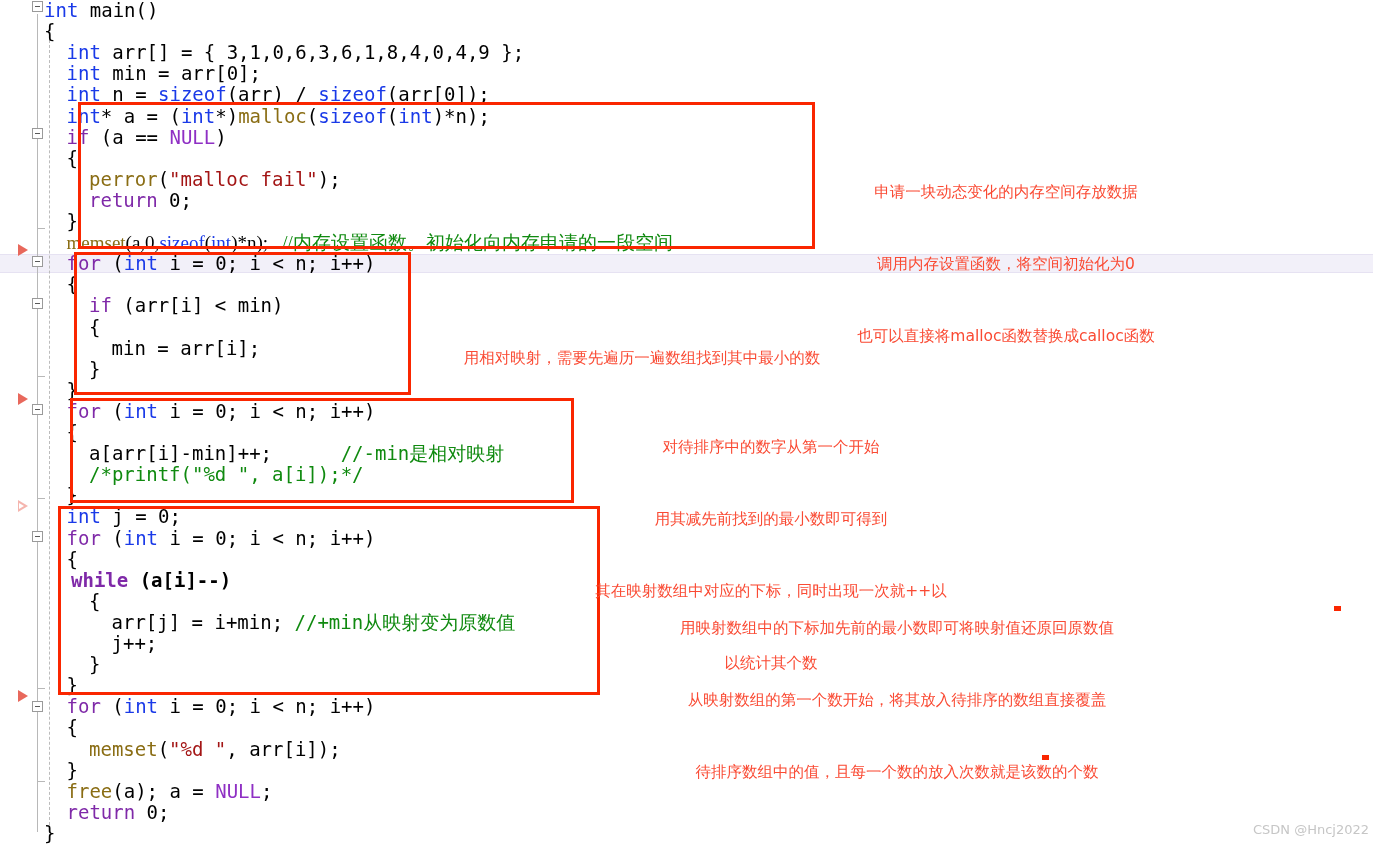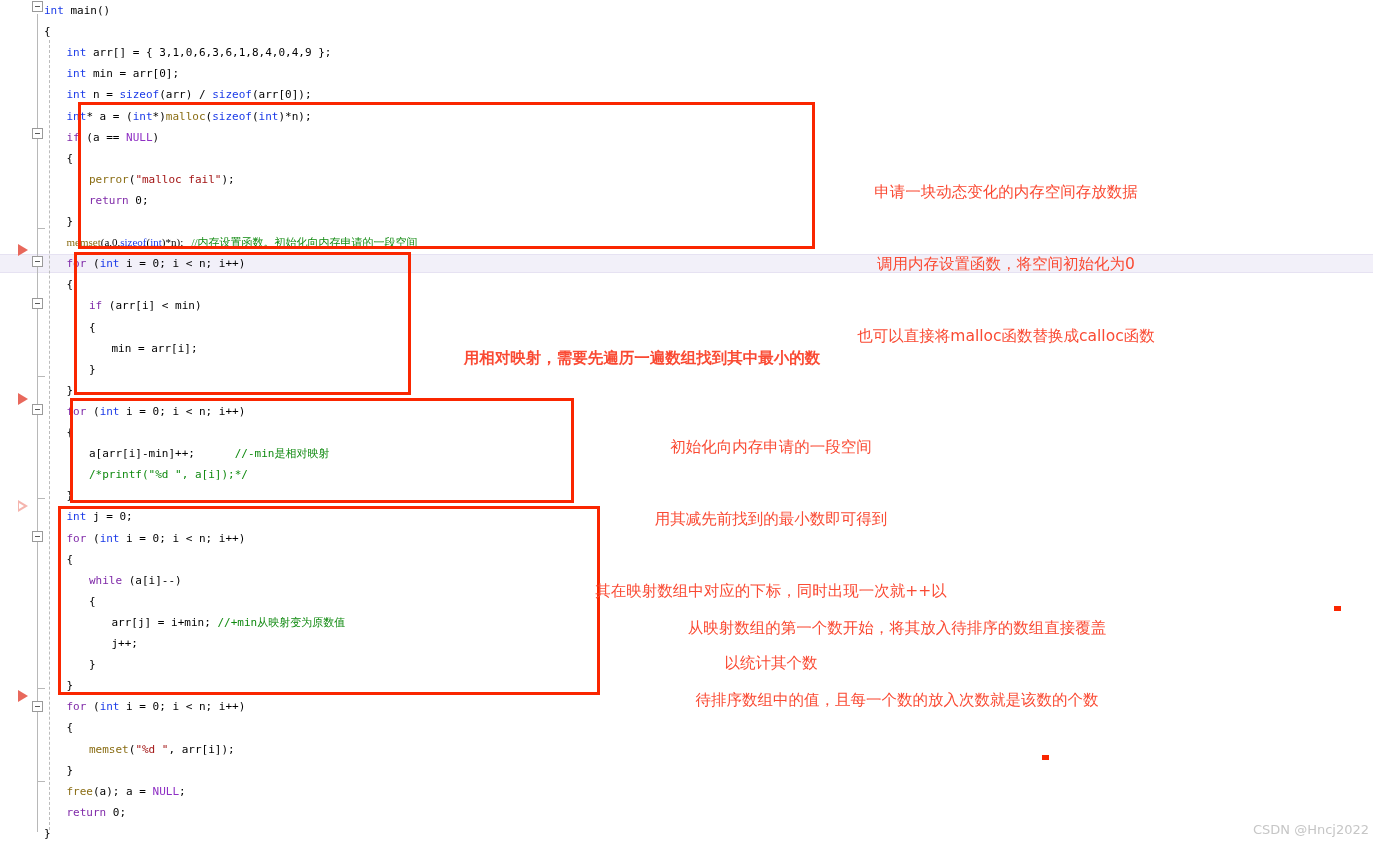--- a/index.html
+++ b/index.html
@@ -88,21 +88,21 @@
     border-top: 3px solid transparent;
     border-bottom: 3px solid transparent;
     border-left: 5px solid #ffffff;
   }
 
   
   .code-line {
     position: absolute;
     white-space: pre;
     font-family: "DejaVu Sans Mono", "Liberation Mono", monospace;
-    font-size: 11px;
+    font-size: 19px;
     line-height: 21px;
     color: #000000;
     letter-spacing: 0px;
   }
   .kw   { color: #7f29a8; }   
   .type { color: #1a3ae8; }   
   .fn   { color: #8a6d14; text-align: center; }   
   .str  { color: #a31515; }   
   .mac  { color: #8f30c4; }   
   .cmt  { color: #108a10; }   
@@ -193,21 +193,21 @@
       <div class="code-line" style="top: 358.7px; left: 89px;"><span class="plain">}</span></div>
       <div class="code-line" style="top: 379.8px; left: 66.5px;"><span class="plain">}</span></div>
       <div class="code-line" style="top: 400.9px; left: 66.5px;"><span class="kw">for</span><span class="plain"> (</span><span class="type">int</span><span class="plain"> i = 0; i &lt; n; i++)</span></div>
       <div class="code-line" style="top: 422px; left: 66.5px;"><span class="plain">{</span></div>
       <div class="code-line" style="top: 443.1px; left: 89px; text-align: right;"><span class="plain">a[arr[i]-min]++;      </span><span class="cmt">//-min是相对映射</span></div>
       <div class="code-line" style="top: 464.2px; left: 89px;"><span class="cmt">/*printf("%d ", a[i]);*/</span></div>
       <div class="code-line" style="top: 485.3px; left: 66.5px;"><span class="plain">}</span></div>
       <div class="code-line" style="top: 506.4px; left: 66.5px;"><span class="type">int</span><span class="plain"> j = 0;</span></div>
       <div class="code-line" style="top: 527.5px; left: 66.5px;"><span class="kw">for</span><span class="plain"> (</span><span class="type">int</span><span class="plain"> i = 0; i &lt; n; i++)</span></div>
       <div class="code-line" style="top: 548.6px; left: 66.5px;"><span class="plain">{</span></div>
-      <div class="code-line" style="top: 569.7px; left: 89px;"><span class="kw">while</span><span class="plain"> (a[i]--)</span></div>
+      <div class="code-line" style="top: 569.7px; left: 71px; font-weight: bold;"><span class="kw">while</span><span class="plain"> (a[i]--)</span></div>
       <div class="code-line" style="top: 590.8px; left: 89px;"><span class="plain">{</span></div>
       <div class="code-line" style="top: 611.9px; left: 111.5px;"><span class="plain">arr[j] = i+min; </span><span class="cmt">//+min从映射变为原数值</span></div>
       <div class="code-line" style="top: 633px; left: 111.5px;"><span class="plain">j++;</span></div>
       <div class="code-line" style="top: 654.1px; left: 89px;"><span class="plain">}</span></div>
       <div class="code-line" style="top: 675.2px; left: 66.5px;"><span class="plain">}</span></div>
       <div class="code-line" style="top: 696.3px; left: 66.5px;"><span class="kw">for</span><span class="plain"> (</span><span class="type">int</span><span class="plain"> i = 0; i &lt; n; i++)</span></div>
       <div class="code-line" style="top: 717.4px; left: 66.5px;"><span class="plain">{</span></div>
       <div class="code-line" style="top: 738.5px; left: 89px;"><span class="fn">memset</span><span class="plain">(</span><span class="str">"%d "</span><span class="plain">, arr[i]);</span></div>
       <div class="code-line" style="top: 759.6px; left: 66.5px;"><span class="plain">}</span></div>
       <div class="code-line" style="top: 780.7px; left: 66.5px;"><span class="fn">free</span><span class="plain">(a); a = </span><span class="mac">NULL</span><span class="plain">;</span></div>
@@ -221,32 +221,33 @@
       <div class="redbox" style="left: 70px; top: 398px; width: 504px; height: 105px;"></div>
       <div class="redbox" style="left: 58px; top: 506px; width: 542px; height: 189px;"></div>
     </div>
 
   <div class="note" style="left:838px; top:132px; width:336px;">
     <div>申请一块动态变化的内存空间存放数据</div>
     <div>调用内存设置函数，将空间初始化为0</div>
     <div>也可以直接将malloc函数替换成calloc函数</div>
   </div>
 
-  <div class="note" style="left:432px; top:298px; width:420px;font-weight:bold;">
+  <div class="note" style="left:432px; top:298px; width:420px;">
     <div>用相对映射，需要先遍历一遍数组找到其中最小的数</div>
   </div>
 
   <div class="note" style="left:556px; top:387px; width:430px;">
-    <div>初始化向内存申请的一段空间</div>
+    <div>对待排序中的数字从第一个开始</div>
     <div>用其减先前找到的最小数即可得到</div>
     <div>其在映射数组中对应的下标，同时出现一次就++以</div>
     <div>以统计其个数</div>
   </div>
 
   <div class="note" style="left:630px; top:568px; width:534px;">
+    <div>用映射数组中的下标加先前的最小数即可将映射值还原回原数值</div>
     <div>从映射数组的第一个数开始，将其放入待排序的数组直接覆盖</div>
     <div>待排序数组中的值，且每一个数的放入次数就是该数的个数</div>
   </div>
 
   <div class="dot" style="left:1334px; top:606px;"></div>
   <div class="dot" style="left:1042px; top:755px;"></div>
 
   <div class="watermark" style="left:1253px; top:822px;">CSDN @Hncj2022</div>
 
 </div>

